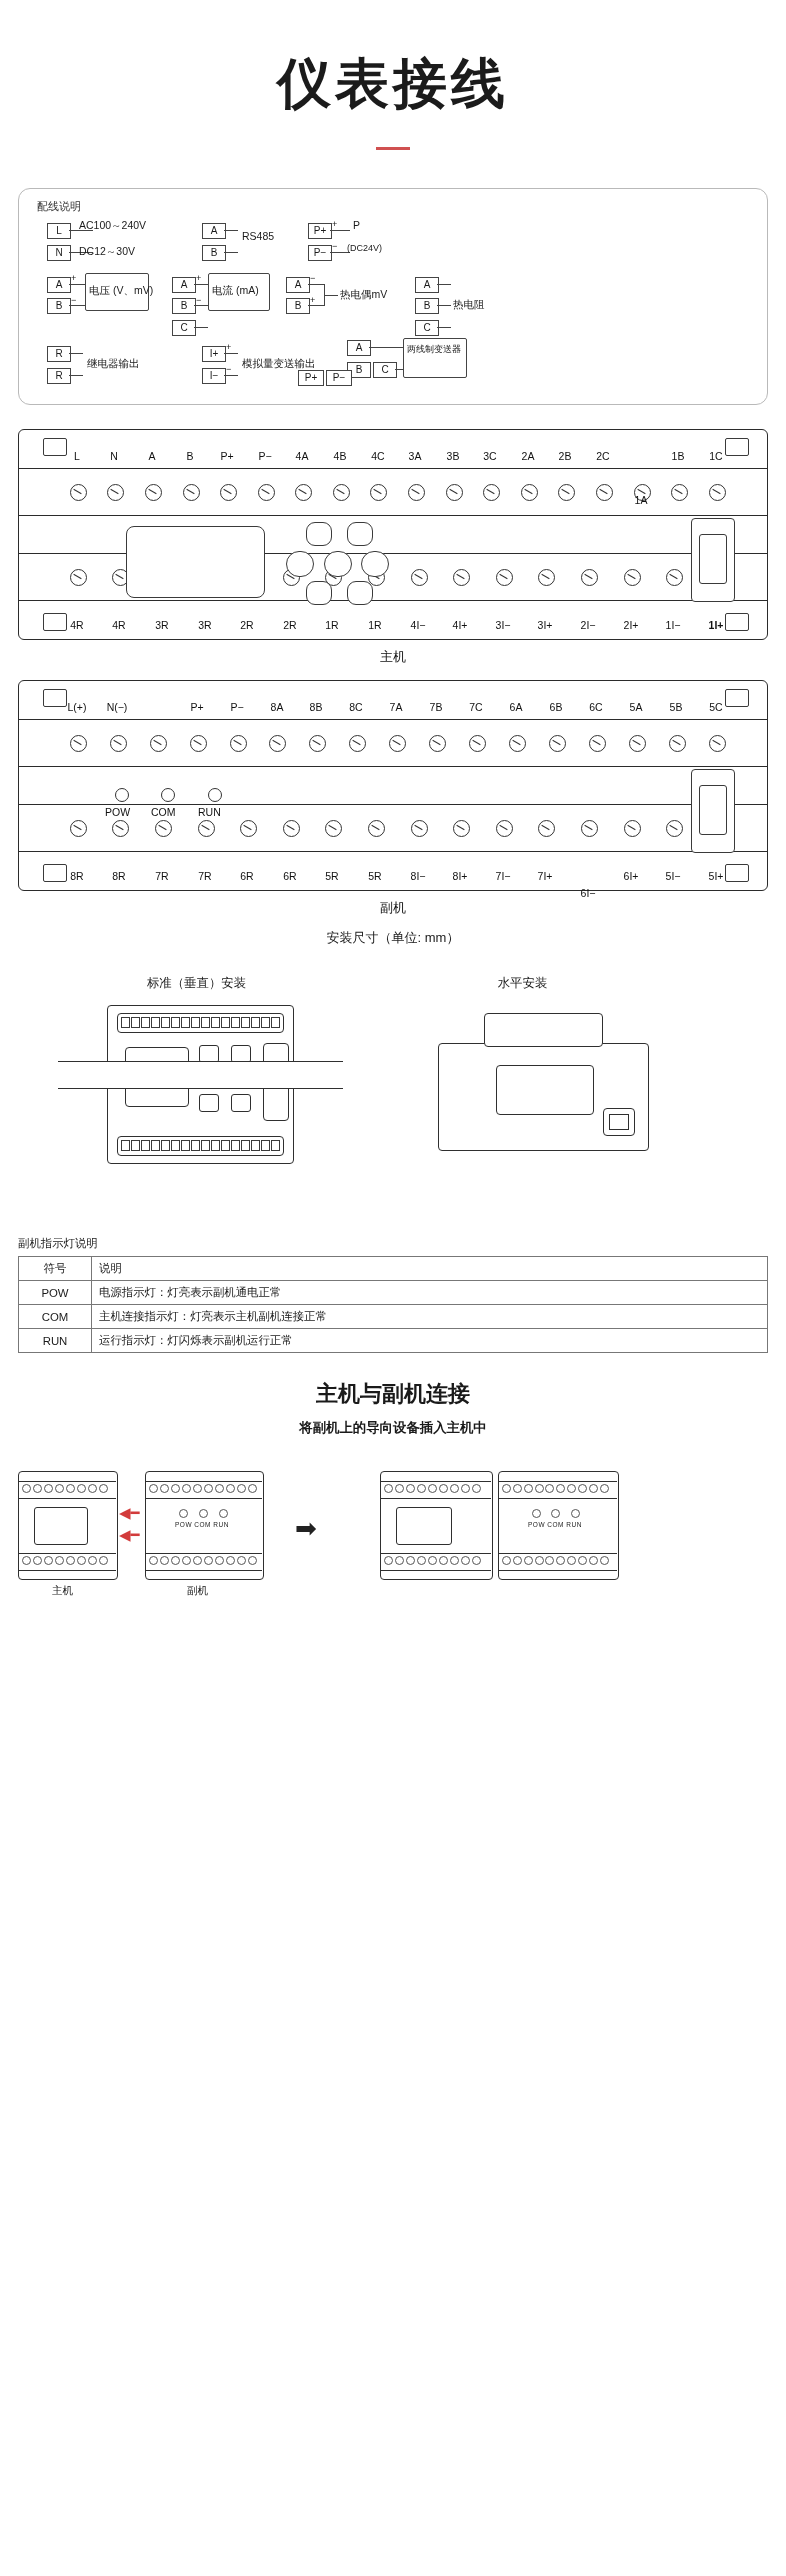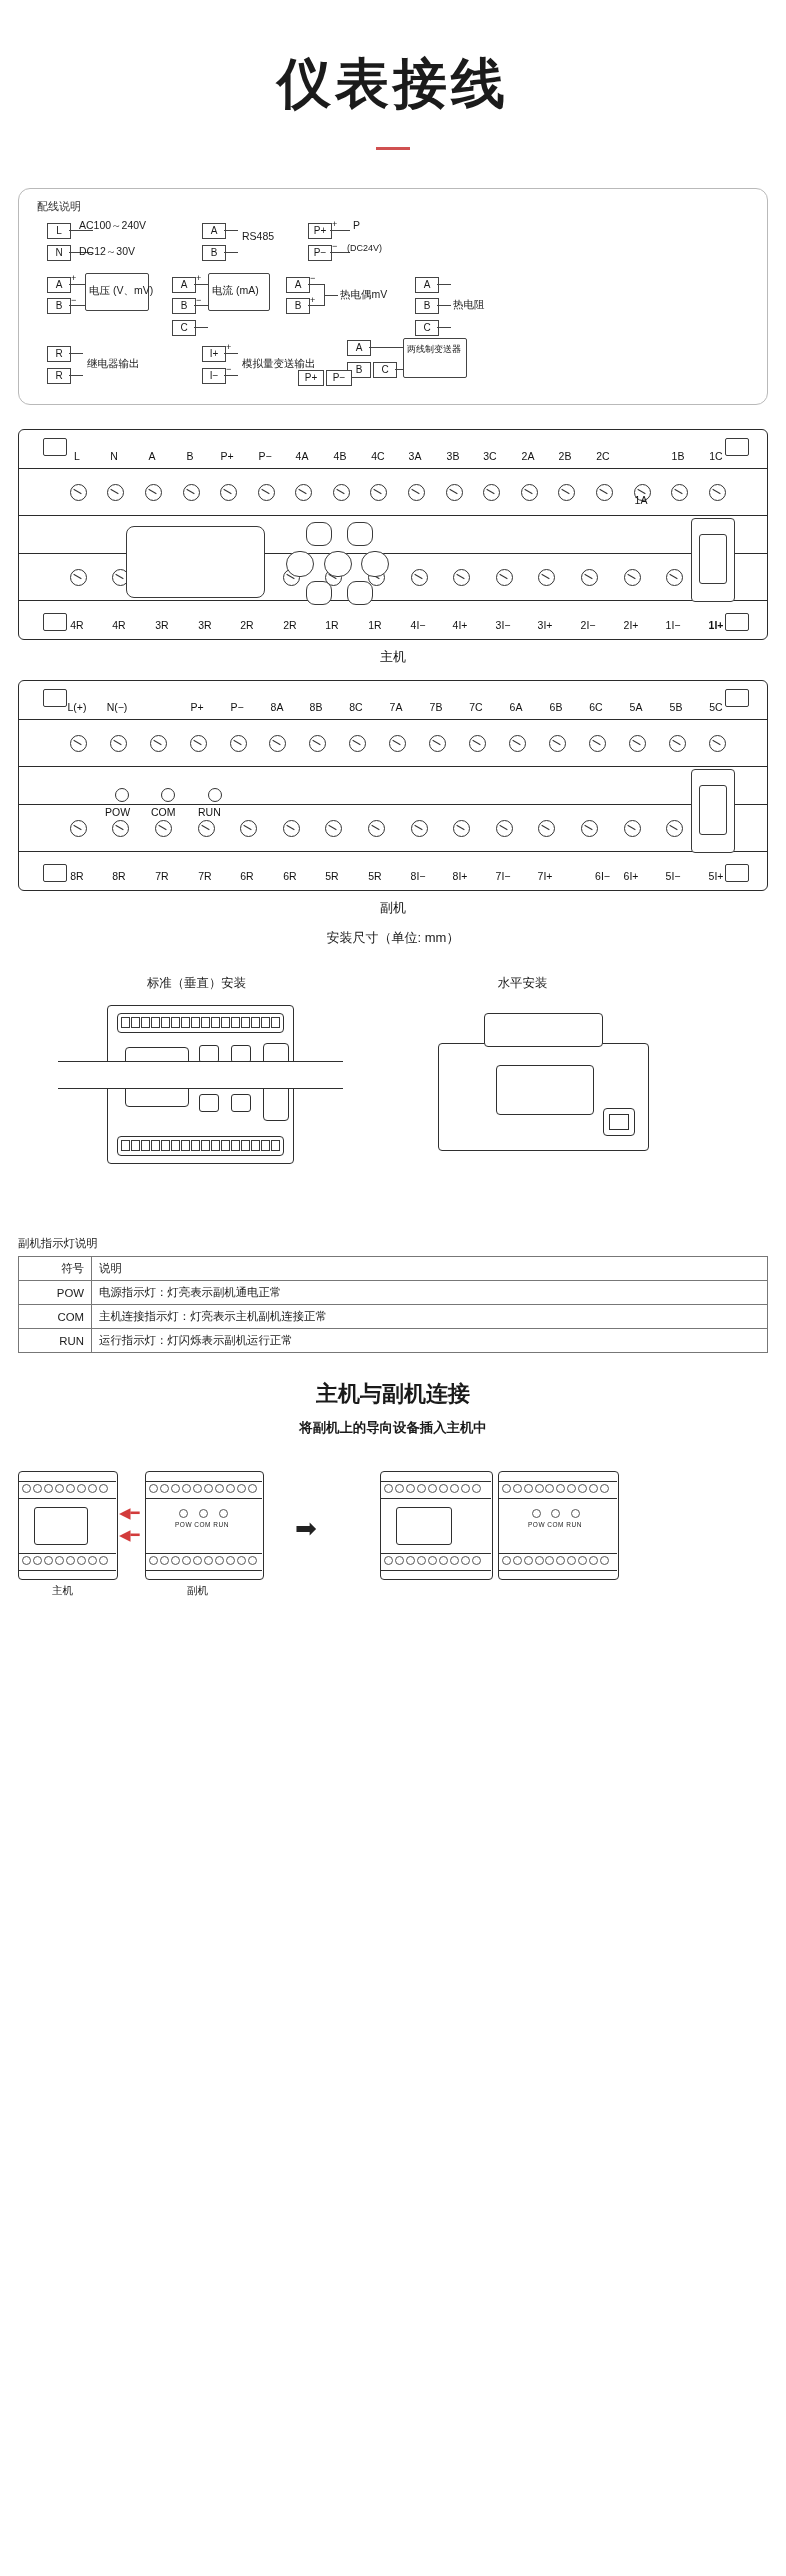--- a/index.html
+++ b/index.html
@@ -82,21 +82,21 @@
   .draw{position:absolute;border:1.3px solid #2f2f2f;background:#fff;}
   .draw.r{border-radius:4px;}
   .rail{position:absolute;background:#fff;border-top:1.3px solid #2f2f2f;border-bottom:1.3px solid #2f2f2f;}
   .tooth{position:absolute;width:7px;height:9px;border:1px solid #3a3a3a;background:#fff;}
 
   
   .tbl-wrap{margin:18px 18px 0;}
   .tbl-title{font-size:11.4px;margin-bottom:5px;}
   table{border-collapse:collapse;width:100%;font-size:11.4px;}
   th,td{border:1px solid #777;padding:4px 7px;text-align:left;}
-  th:first-child,td:first-child{width:58px;text-align:right;}
+  th:first-child,td:first-child{width:58px;text-align:center;}
   th{font-weight:normal;}
 
   
   .connect-title{text-align:center;font-size:22px;font-weight:bold;margin:26px 0 0;}
   .connect-sub{text-align:center;font-size:13.4px;font-weight:bold;margin:10px 0 0;}
   .conn-area{position:relative;height:169px;margin-top:12px;}
   .mini{position:absolute;border:1.2px solid #2f2f2f;border-radius:4px;background:#fff;}
   .mini-strip{position:absolute;border-top:1px solid #2f2f2f;border-bottom:1px solid #2f2f2f;}
   .dot{position:absolute;width:7px;height:7px;border-radius:50%;border:1px solid #555;background:#fff;}
   .arrow-red{position:absolute;color:#d23b3b;font-size:15px;line-height:1;}
@@ -365,21 +365,21 @@
       <div class="pinlbl" style="left: 121px; width: 44px; top: 189px;">7R</div>
       <div class="pinlbl" style="left: 164px; width: 44px; top: 189px;">7R</div>
       <div class="pinlbl" style="left: 206px; width: 44px; top: 189px;">6R</div>
       <div class="pinlbl" style="left: 249px; width: 44px; top: 189px;">6R</div>
       <div class="pinlbl" style="left: 291px; width: 44px; top: 189px;">5R</div>
       <div class="pinlbl" style="left: 334px; width: 44px; top: 189px;">5R</div>
       <div class="pinlbl" style="left: 377px; width: 44px; top: 189px;">8I−</div>
       <div class="pinlbl" style="left: 419px; width: 44px; top: 189px;">8I+</div>
       <div class="pinlbl" style="left: 462px; width: 44px; top: 189px;">7I−</div>
       <div class="pinlbl" style="left: 504px; width: 44px; top: 189px;">7I+</div>
-      <div class="pinlbl" style="left: 547px; width: 44px; top: 189px; text-align: right;">6I−</div>
+      <div class="pinlbl" style="left: 547px; width: 44px; top: 206px;">6I−</div>
       <div class="pinlbl" style="left: 590px; width: 44px; top: 189px;">6I+</div>
       <div class="pinlbl" style="left: 632px; width: 44px; top: 189px;">5I−</div>
       <div class="pinlbl" style="left: 675px; width: 44px; top: 189px;">5I+</div>
     </div>
   <div class="caption">副机</div>
 
   <div class="sec-h2">安装尺寸（单位: mm）</div>
 
   <div class="install">
     <div class="sub-h" style="position:absolute;left:72px;top:6px;width:249px;">标准（垂直）安装</div>

